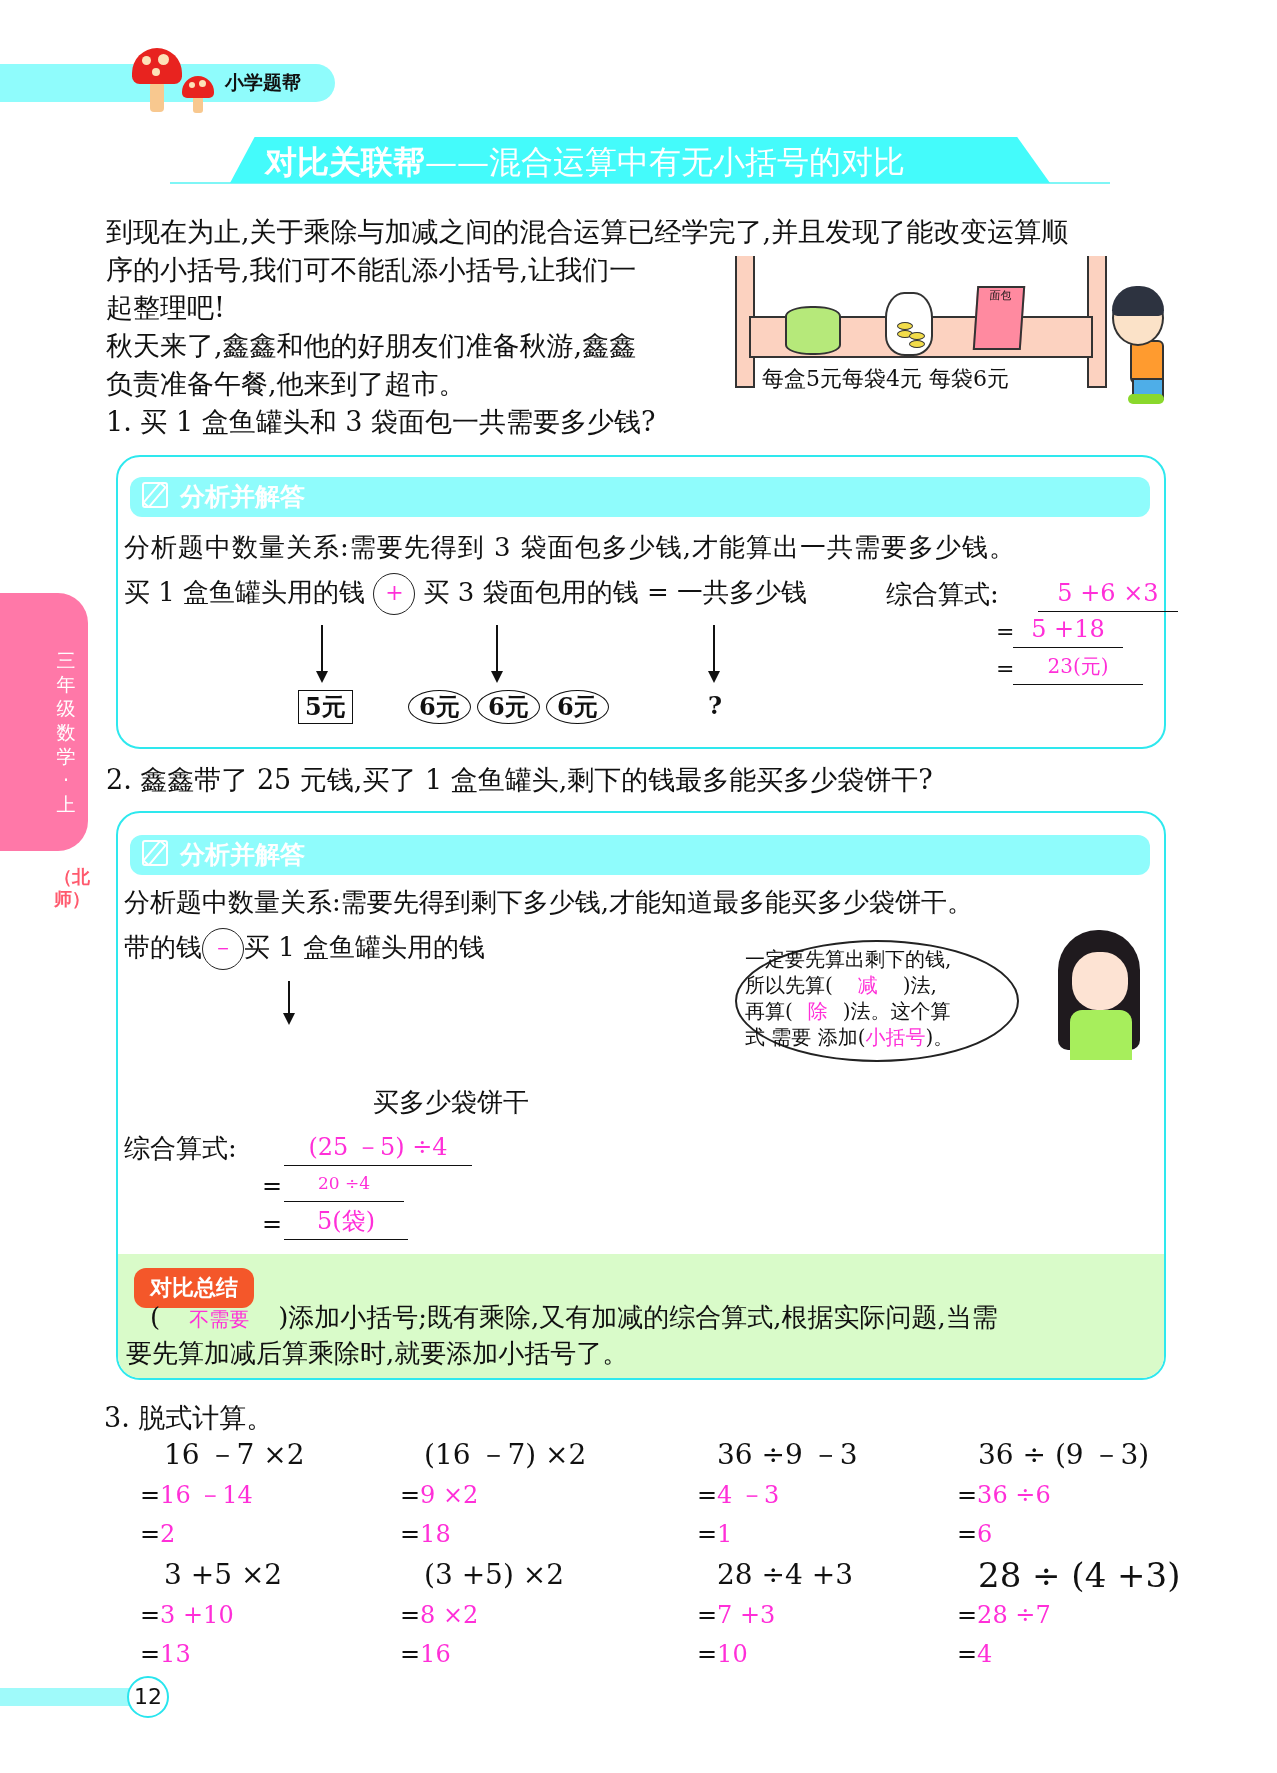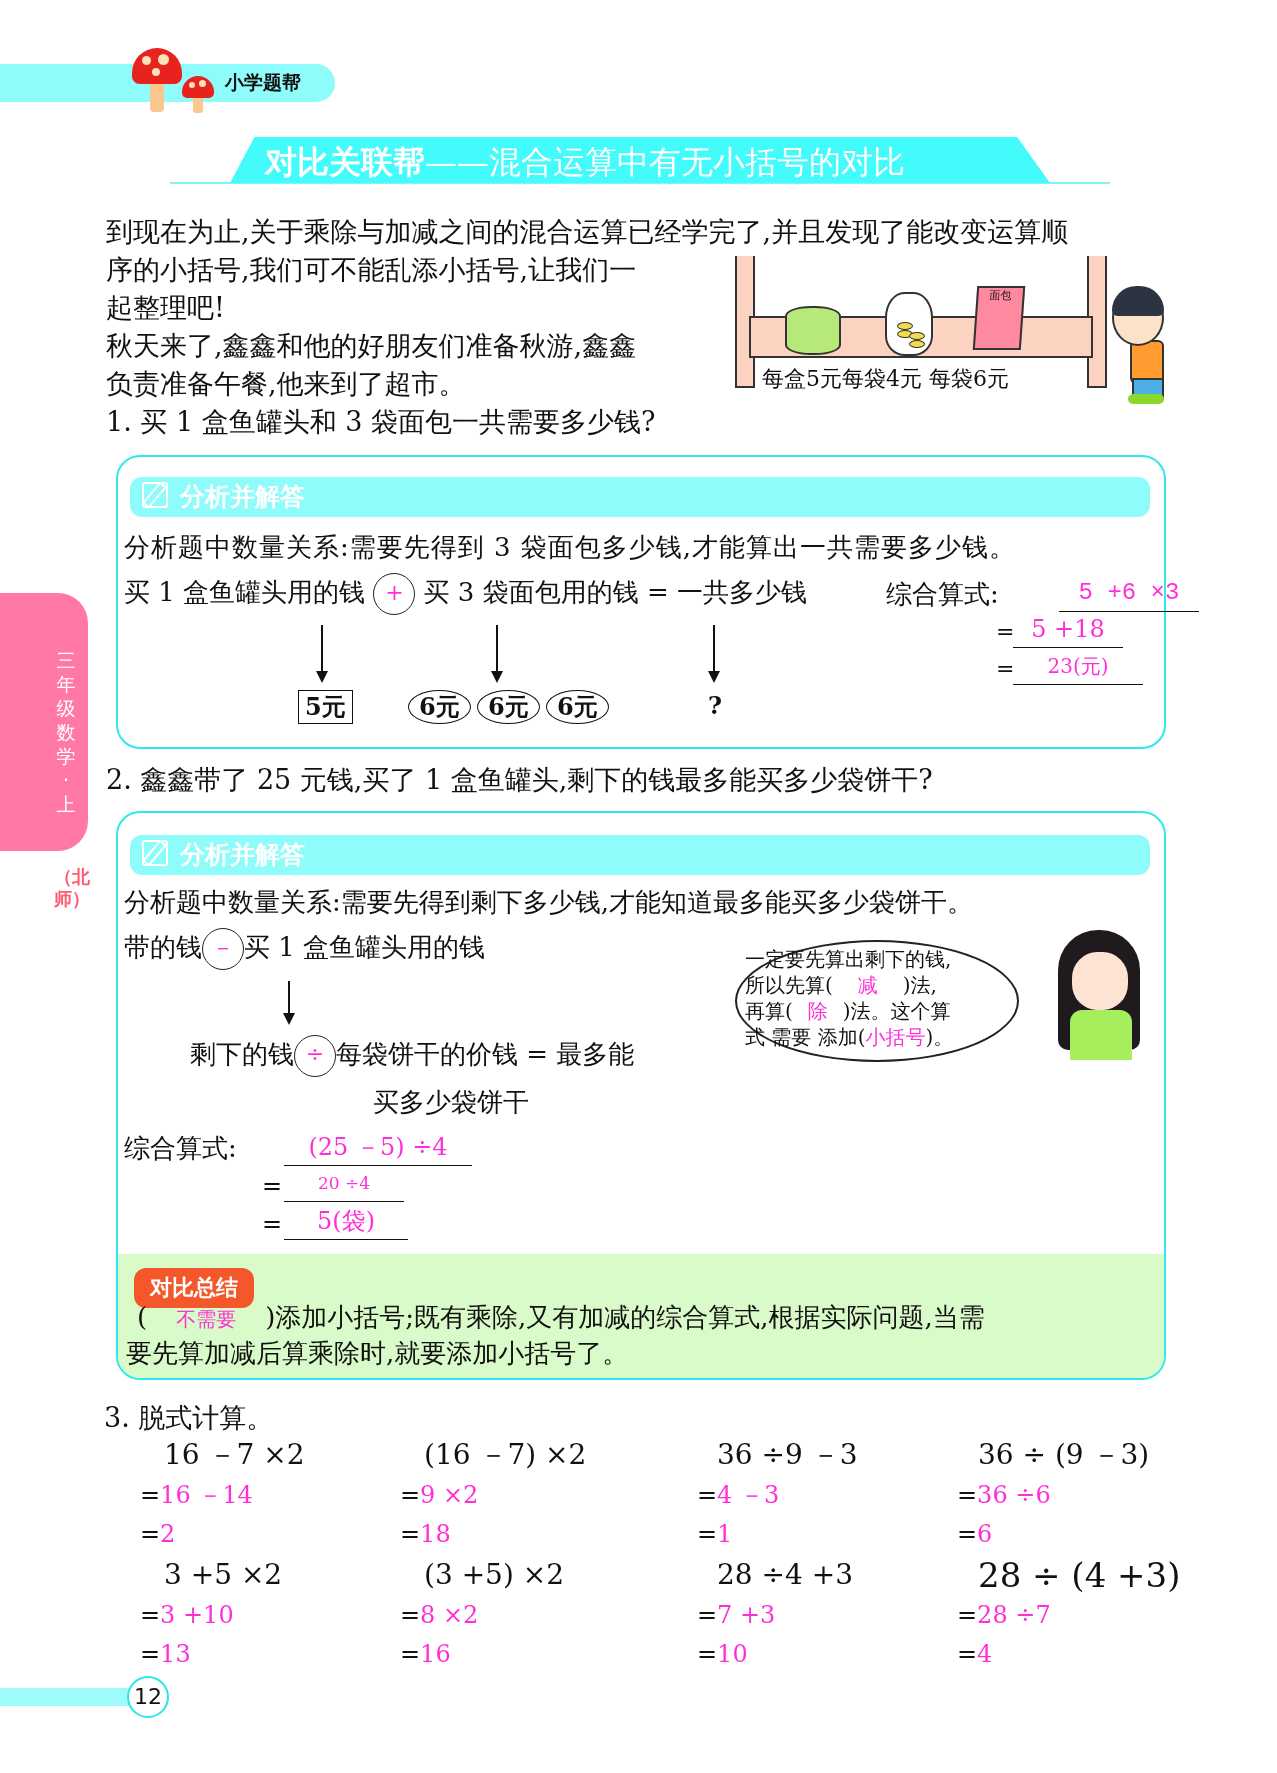--- a/index.html
+++ b/index.html
@@ -141,21 +141,21 @@
   </div>
   <div class="abs t22" style="left:6px;top:71px;font-size:26px;letter-spacing:1px;">分析题中数量关系:需要先得到 3 袋面包多少钱,才能算出一共需要多少钱。</div>
 
   <div class="abs t22" style="left:6px;top:116px;font-size:26px;">
     <span>买 1 盒鱼罐头用的钱</span>
     <span class="op-circle">+</span>
     <span>买 3 袋面包用的钱 = 一共多少钱</span>
   </div>
 
   <div class="abs t22" style="left:768px;top:118px;font-size:26px;">综合算式:</div>
-  <div class="abs uline pink" style="left:941px;top:118px;width:140px;font-size:24px;line-height:36px;font-family:Liberation Mono, monospace;">5 +6 ×3</div>
+  <div class="abs uline pink" style="left:920px;top:118px;width:140px;font-size:24px;line-height:36px;">5 +6 ×3</div>
   <div class="abs t22" style="left:878px;top:156px;font-size:22px;">=</div>
   <div class="abs uline pink" style="left:895px;top:154px;width:110px;font-size:24px;line-height:36px;">5 +18</div>
   <div class="abs t22" style="left:878px;top:193px;font-size:22px;">=</div>
   <div class="abs uline pink" style="left:895px;top:191px;width:130px;font-size:20px;line-height:36px;">23(元)</div>
 
   <div class="arrow" style="left:203px;top:168px;height:56px;"></div>
   <div class="arrow" style="left:378px;top:168px;height:56px;"></div>
   <div class="arrow" style="left:595px;top:168px;height:56px;"></div>
 
   <div class="abs money-box" style="left:180px;top:233px;">5元</div>
@@ -173,35 +173,32 @@
       <span class="pencil"></span><span>分析并解答</span>
     </div>
   </div>
   <div class="abs t22" style="left:6px;top:70px;font-size:26px;">分析题中数量关系:需要先得到剩下多少钱,才能知道最多能买多少袋饼干。</div>
 
   <div class="abs t22" style="left:6px;top:115px;font-size:26px;">
     <span>带的钱</span><span class="op-circle">－</span><span>买 1 盒鱼罐头用的钱</span>
   </div>
   <div class="arrow" style="left:170px;top:168px;height:42px;"></div>
 
-  <div class="abs t22" style="left:72px;top:222px;font-size:26px;">
-    <span>剩下的钱</span><span class="op-circle">÷</span><span>每袋饼干的价钱 = 最多能</span>
-  </div>
   <div class="abs t22" style="left:255px;top:270px;font-size:26px;">买多少袋饼干</div>
 
   <div class="abs t22" style="left:6px;top:316px;font-size:26px;">综合算式:</div>
   <div class="abs uline pink" style="left:166px;top:316px;width:188px;font-size:24px;line-height:36px;">(25 －5) ÷4</div>
   <div class="abs t22" style="left:144px;top:354px;font-size:24px;">=</div>
   <div class="abs uline pink" style="left:166px;top:352px;width:120px;font-size:17px;line-height:36px;">20 ÷4</div>
   <div class="abs t22" style="left:144px;top:392px;font-size:24px;">=</div>
   <div class="abs uline pink" style="left:166px;top:390px;width:124px;font-size:24px;line-height:36px;">5(袋)</div>
 
   <div class="abs summary">
     <div class="abs summary-badge">对比总结</div>
-    <div class="abs t22" style="left:19px;top:44px;font-size:26px;">
+    <div class="abs t22" style="left:32px;top:44px;font-size:26px;">
       <span>(</span><span class="pink" style="display:inline-block;width:118px;text-align:center;font-size:20px;">不需要</span><span>)添加小括号;既有乘除,又有加减的综合算式,根据实际问题,当需</span>
     </div>
     <div class="abs t22" style="left:8px;top:80px;font-size:26px;">要先算加减后算乘除时,就要添加小括号了。</div>
   </div>
 </div>
 
 <div class="abs bubble"></div>
 <div class="abs bubble-text">
   <div>一定要先算出剩下的钱,</div>
   <div><span>所以先算(</span><span class="pink" style="display:inline-block;width:70px;text-align:center;">减</span><span>)法,</span></div>

